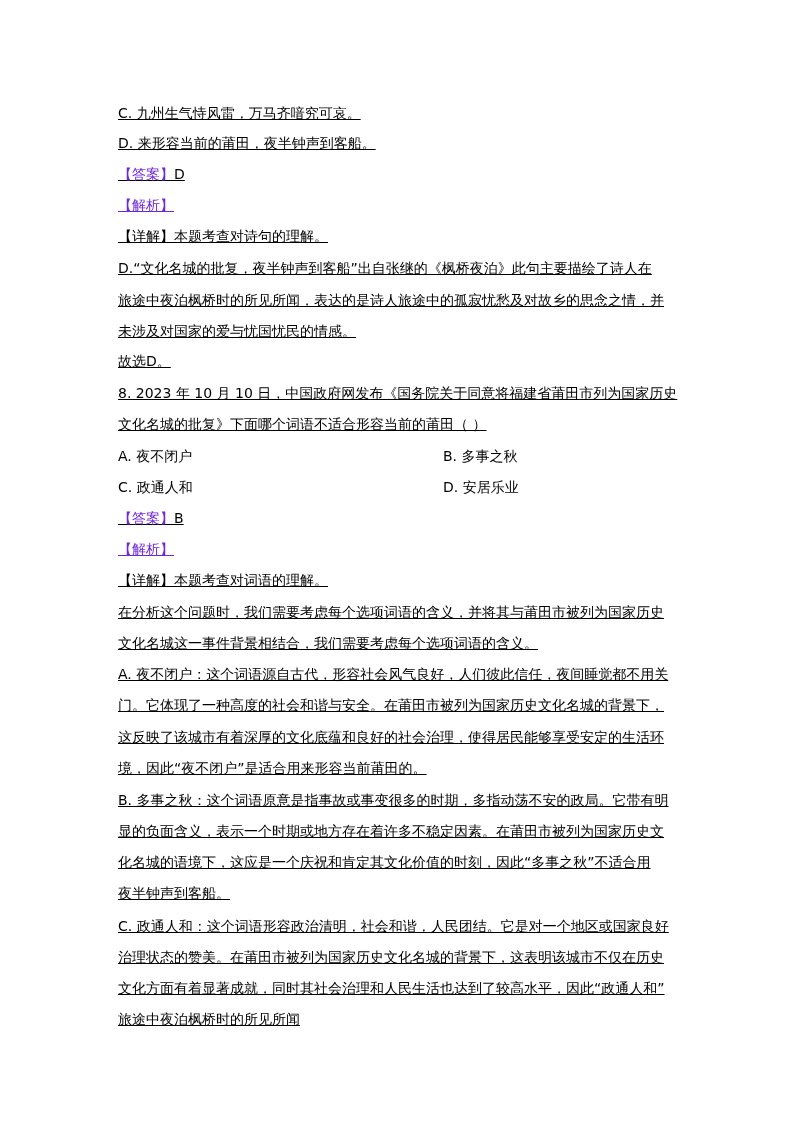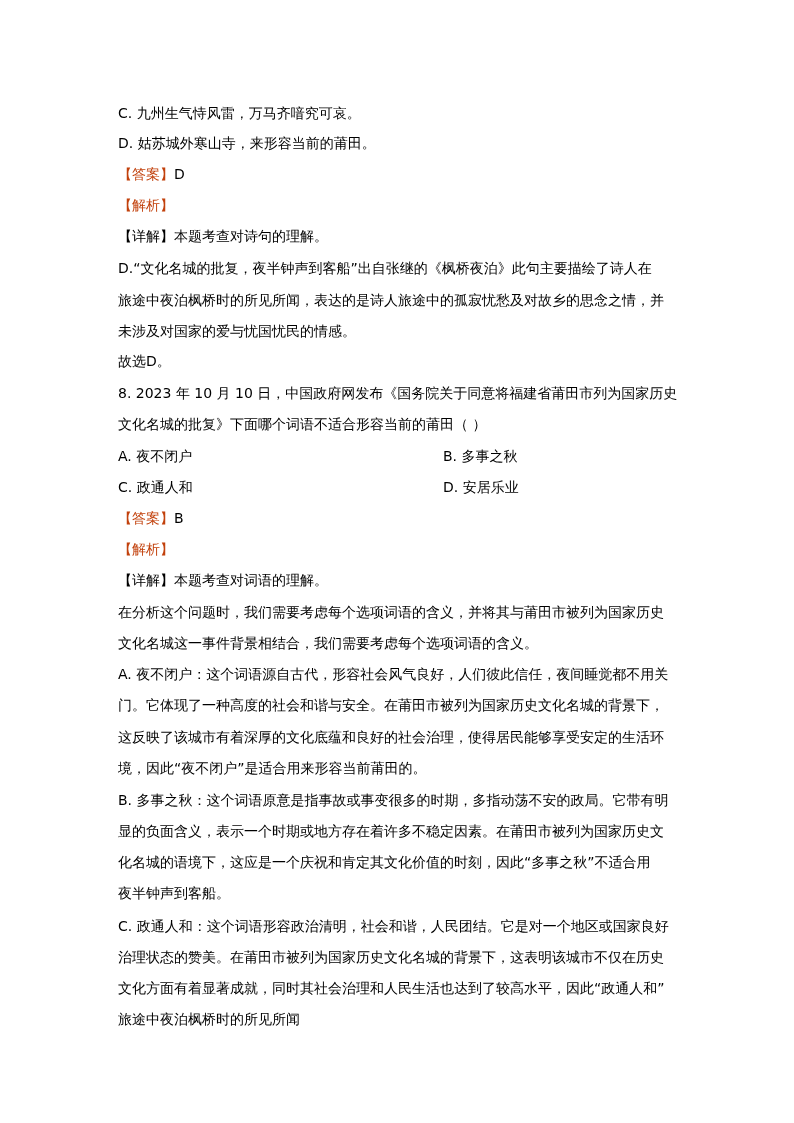--- a/index.html
+++ b/index.html
@@ -1,28 +1,28 @@
 <!DOCTYPE html>
 <html><head>
 <meta charset="utf-8">
 <style>
   html, body { margin: 0; padding: 0; background: #ffffff; }
   body { width: 794px; height: 1123px; position: relative; overflow: hidden;
          font-family: "DejaVu Sans", "Liberation Sans", sans-serif; color: #000; }
   .page { position: absolute; left: 118px; top: 0; width: 570px; }
-  .line { position: absolute; left: 0; font-size: 14px; line-height: 20px; white-space: nowrap; letter-spacing: 0px; }
-  .blue { color: #c2410c; }
+  .line { position: absolute; left: 0; font-size: 14px; line-height: 20px; white-space: nowrap; letter-spacing: 0px; text-decoration: underline; }
+  .blue { color: #6d28d9; }
   .opt { position: absolute; font-size: 14px; line-height: 20px; white-space: nowrap; }
 </style>
 </head>
 <body>
 
 <div class="page">
   <div class="line" style="top:103px">C. 九州生气恃风雷，万马齐喑究可哀。</div>
-  <div class="line" style="top:133px">D. 姑苏城外寒山寺，来形容当前的莆田。</div>
+  <div class="line" style="top:133px">D. 来形容当前的莆田，夜半钟声到客船。</div>
   <div class="line" style="top:164px"><span class="blue">【答案】</span><span>D</span></div>
   <div class="line blue" style="top:195px">【解析】</div>
   <div class="line" style="top:226px">【详解】本题考查对诗句的理解。</div>
   <div class="line" style="top:258px">D.“文化名城的批复，夜半钟声到客船”出自张继的《枫桥夜泊》此句主要描绘了诗人在</div>
   <div class="line" style="top:290px">旅途中夜泊枫桥时的所见所闻，表达的是诗人旅途中的孤寂忧愁及对故乡的思念之情，并</div>
   <div class="line" style="top:321px">未涉及对国家的爱与忧国忧民的情感。</div>
   <div class="line" style="top:351px">故选D。</div>
 
   <div class="line" style="top:383px">8.    2023 年 10 月 10 日，中国政府网发布《国务院关于同意将福建省莆田市列为国家历史</div>
   <div class="line" style="top:414px">文化名城的批复》下面哪个词语不适合形容当前的莆田（      ）</div>

